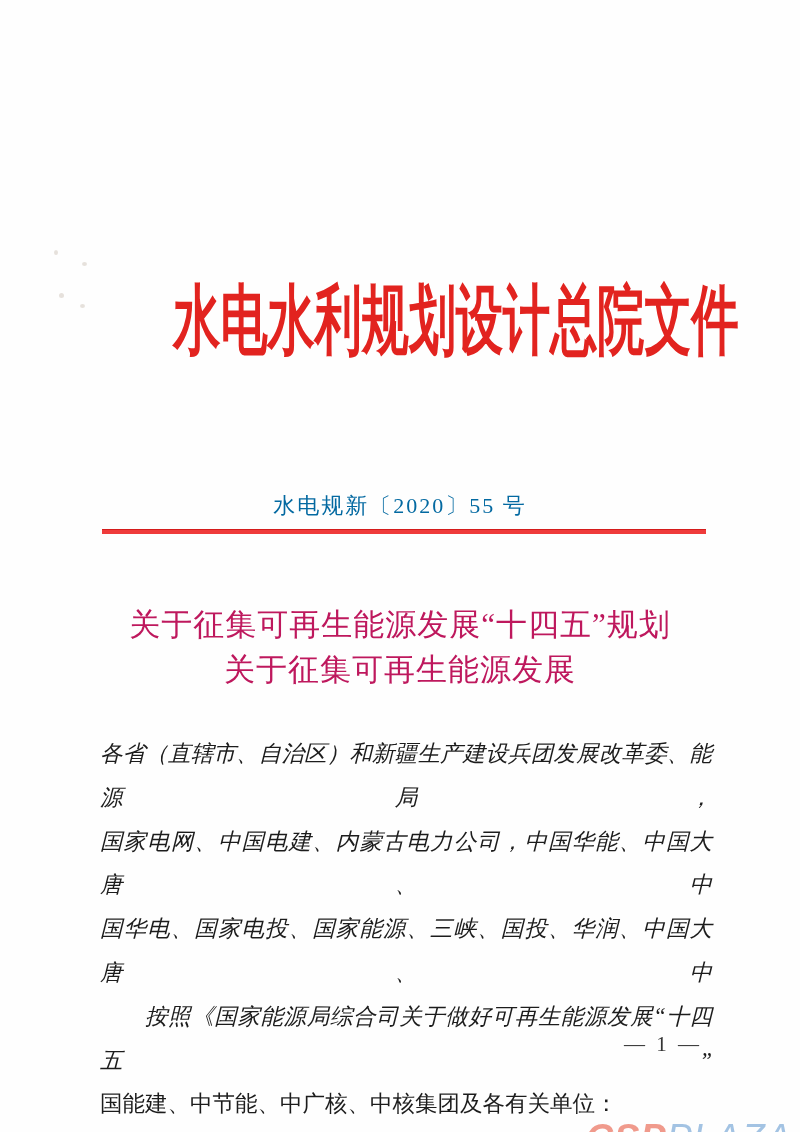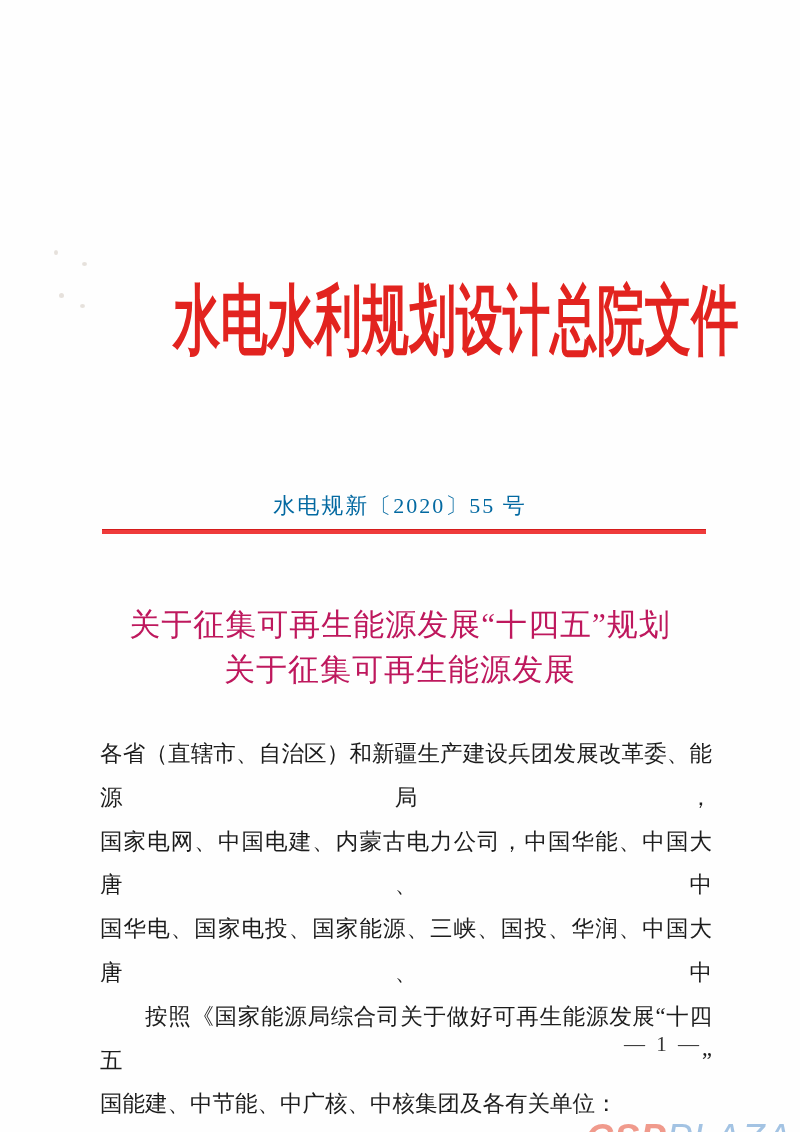--- a/index.html
+++ b/index.html
@@ -86,20 +86,21 @@
   }
   .bline {
     line-height: 43.8px;
     white-space: nowrap;
   }
   .bline.just {
     white-space: normal;
     text-align: justify;
     text-align-last: justify;
     word-break: break-all;
+    font-style: italic;
   }
   .bline.indent {
     text-indent: 45px;
   }
 
   
   .page-number {
     position: absolute;
     top: 1032px;
     right: 98px;

